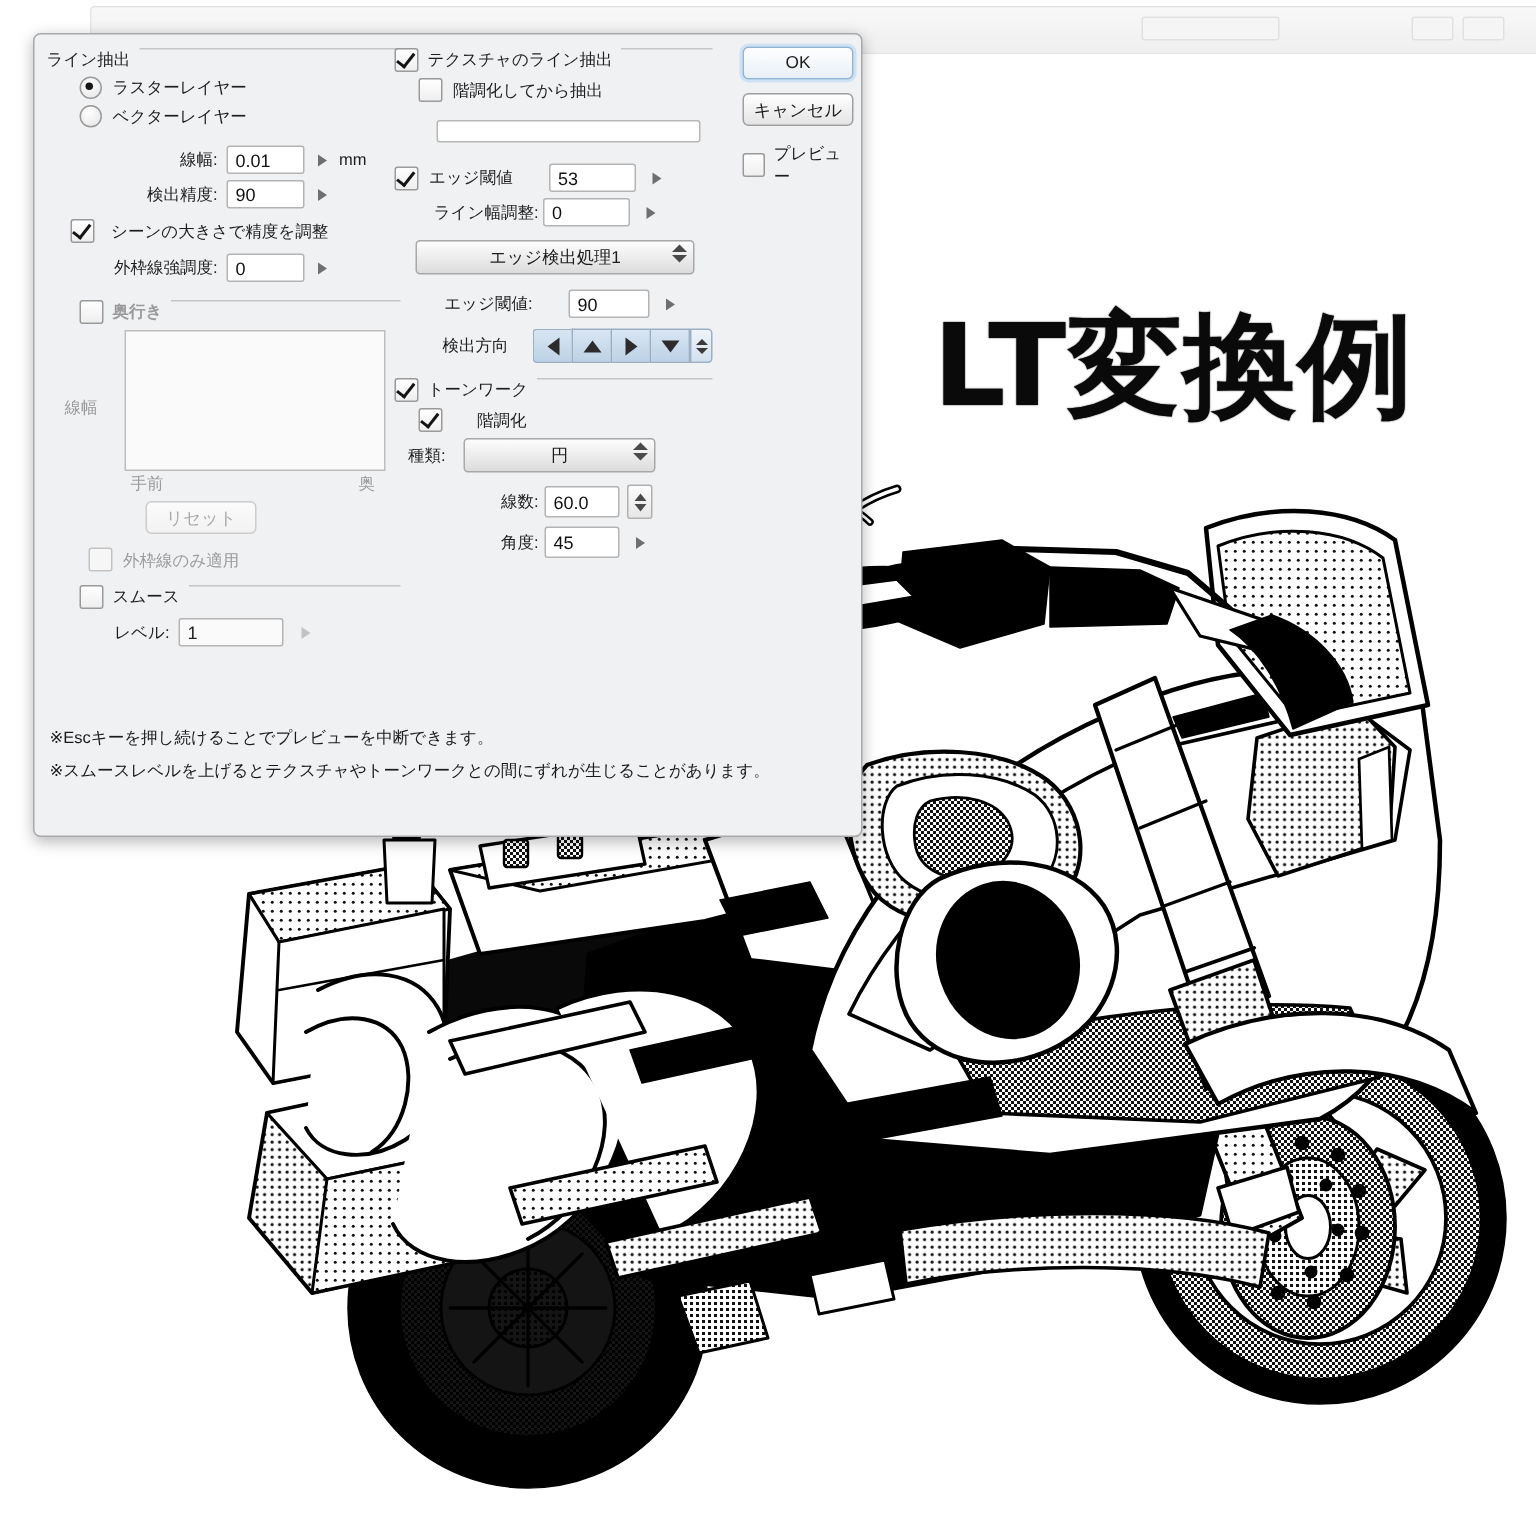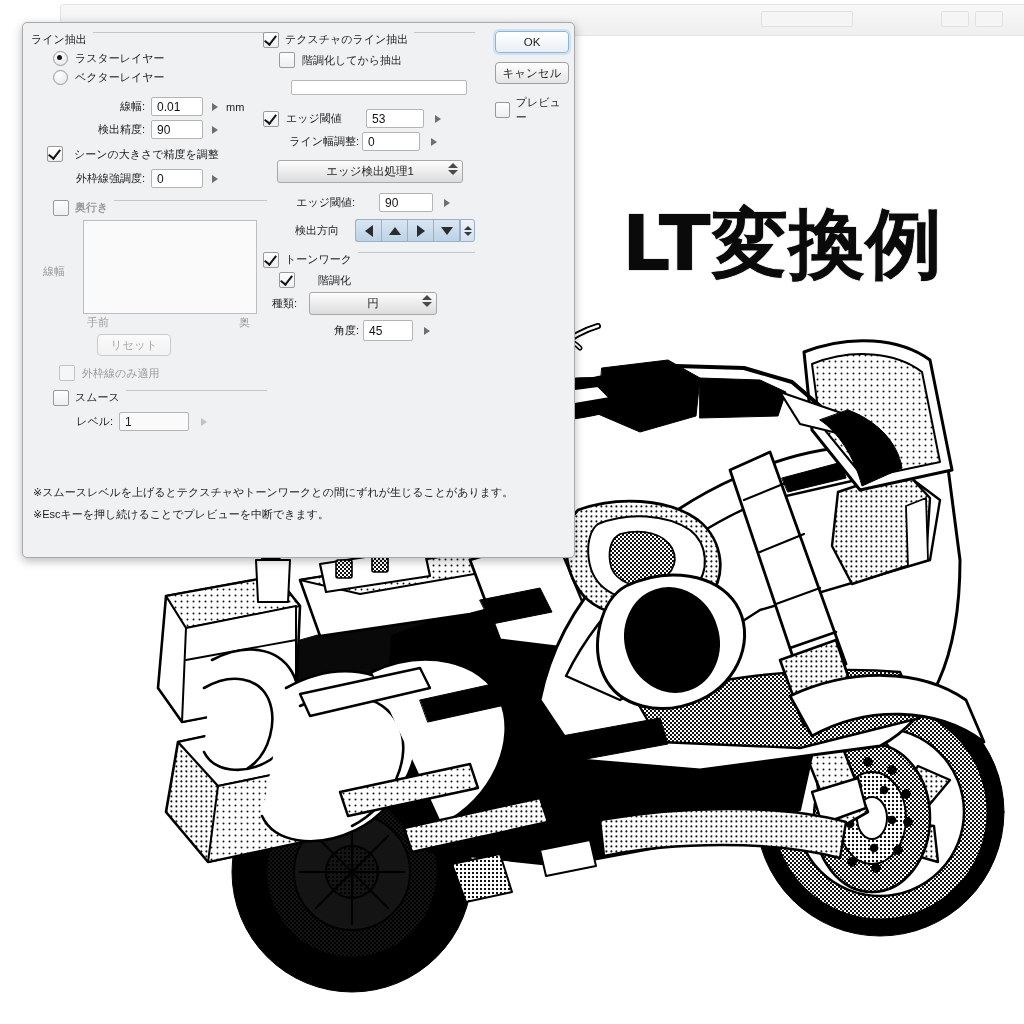--- a/index.html
+++ b/index.html
@@ -526,36 +526,44 @@
         <span class="lab muted" style="width:34px;">種類:</span>
         <span class="combo" style="width:126px;margin-left:12px;">
           <span>円</span>
           <span class="sp">
               <i class="u"></i>
               <i class="d"></i>
             </span>
         </span>
       </div>
 
+      <div class="row" style="margin-top:8px;">
+        <span class="lab" style="width:96px;">線数:</span>
+        <span class="fld" style="width:50px;margin-left:4px;height:21px;line-height:21px;">60.0</span>
+        <span class="spin" style="margin-left:5px;">
+            <i class="u"></i>
+            <i class="d"></i>
+          </span>
+      </div>
 
       <div class="row" style="margin-top:5px;">
         <span class="lab" style="width:96px;">角度:</span>
         <span class="fld" style="width:50px;margin-left:4px;height:21px;line-height:21px;">45</span>
         <span class="tri" style="margin-left:11px;"></span>
       </div>
     </div>
 
     <div class="colR">
       <div class="btn primary" style="width:72px;">OK</div>
       <div class="btn" style="width:72px;margin-top:9px;">キャンセル</div>
       <div class="row" style="margin-top:11px;">
         <span class="cb"></span>
         <span style="margin-left:6px;">プレビュー</span>
       </div>
     </div>
 
     <div class="notes">
+      <p>※Escキーを押し続けることでプレビューを中断できます。</p>
       <p>※スムースレベルを上げるとテクスチャやトーンワークとの間にずれが生じることがあります。</p>
-      <p>※Escキーを押し続けることでプレビューを中断できます。</p>
     </div>
 
   </div>
 </div>
 
 </body></html>

